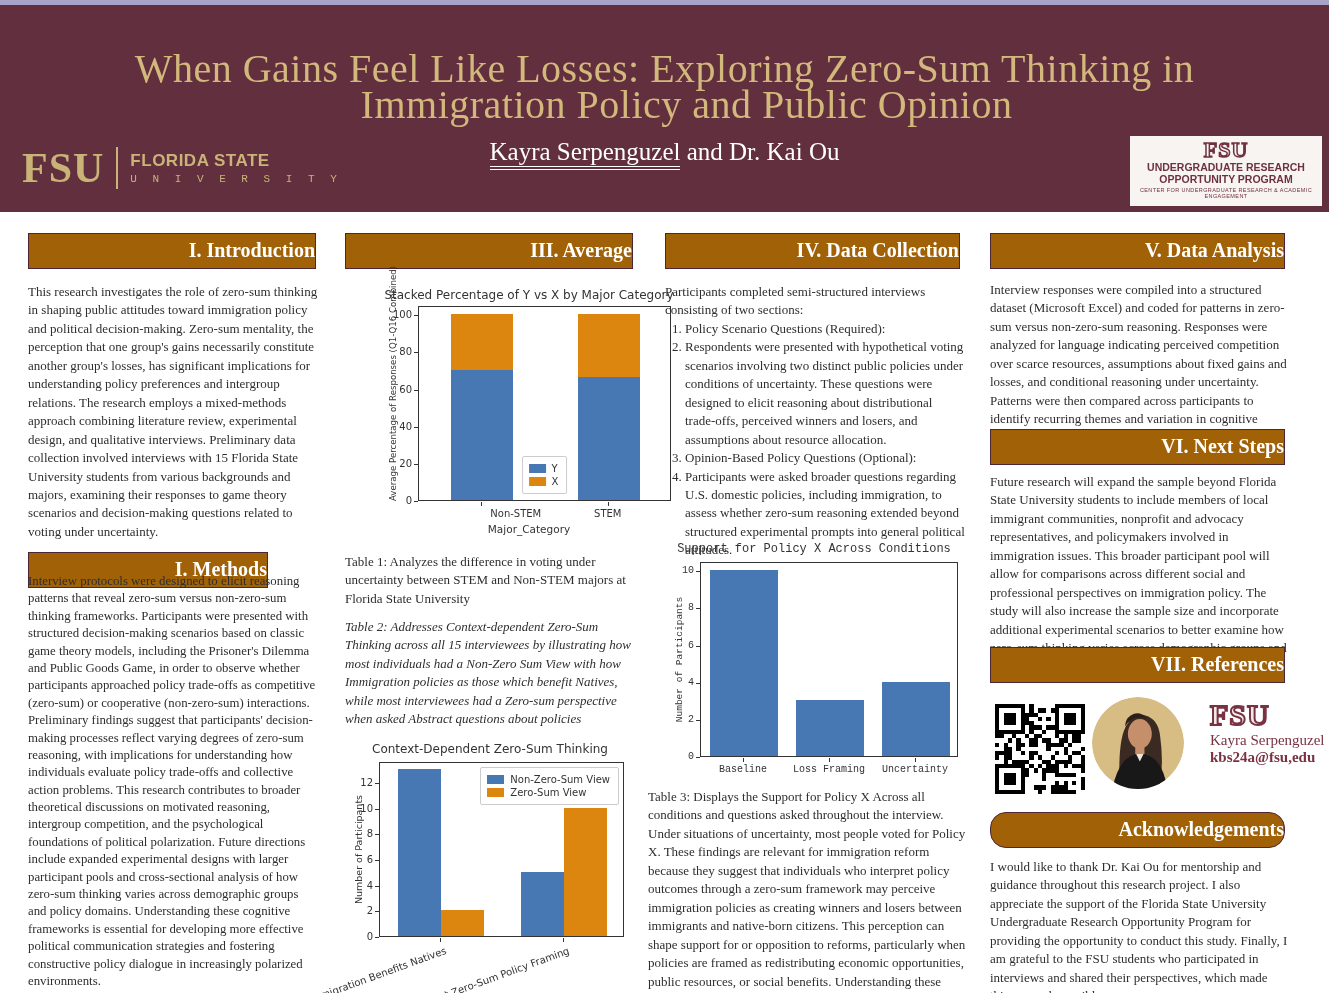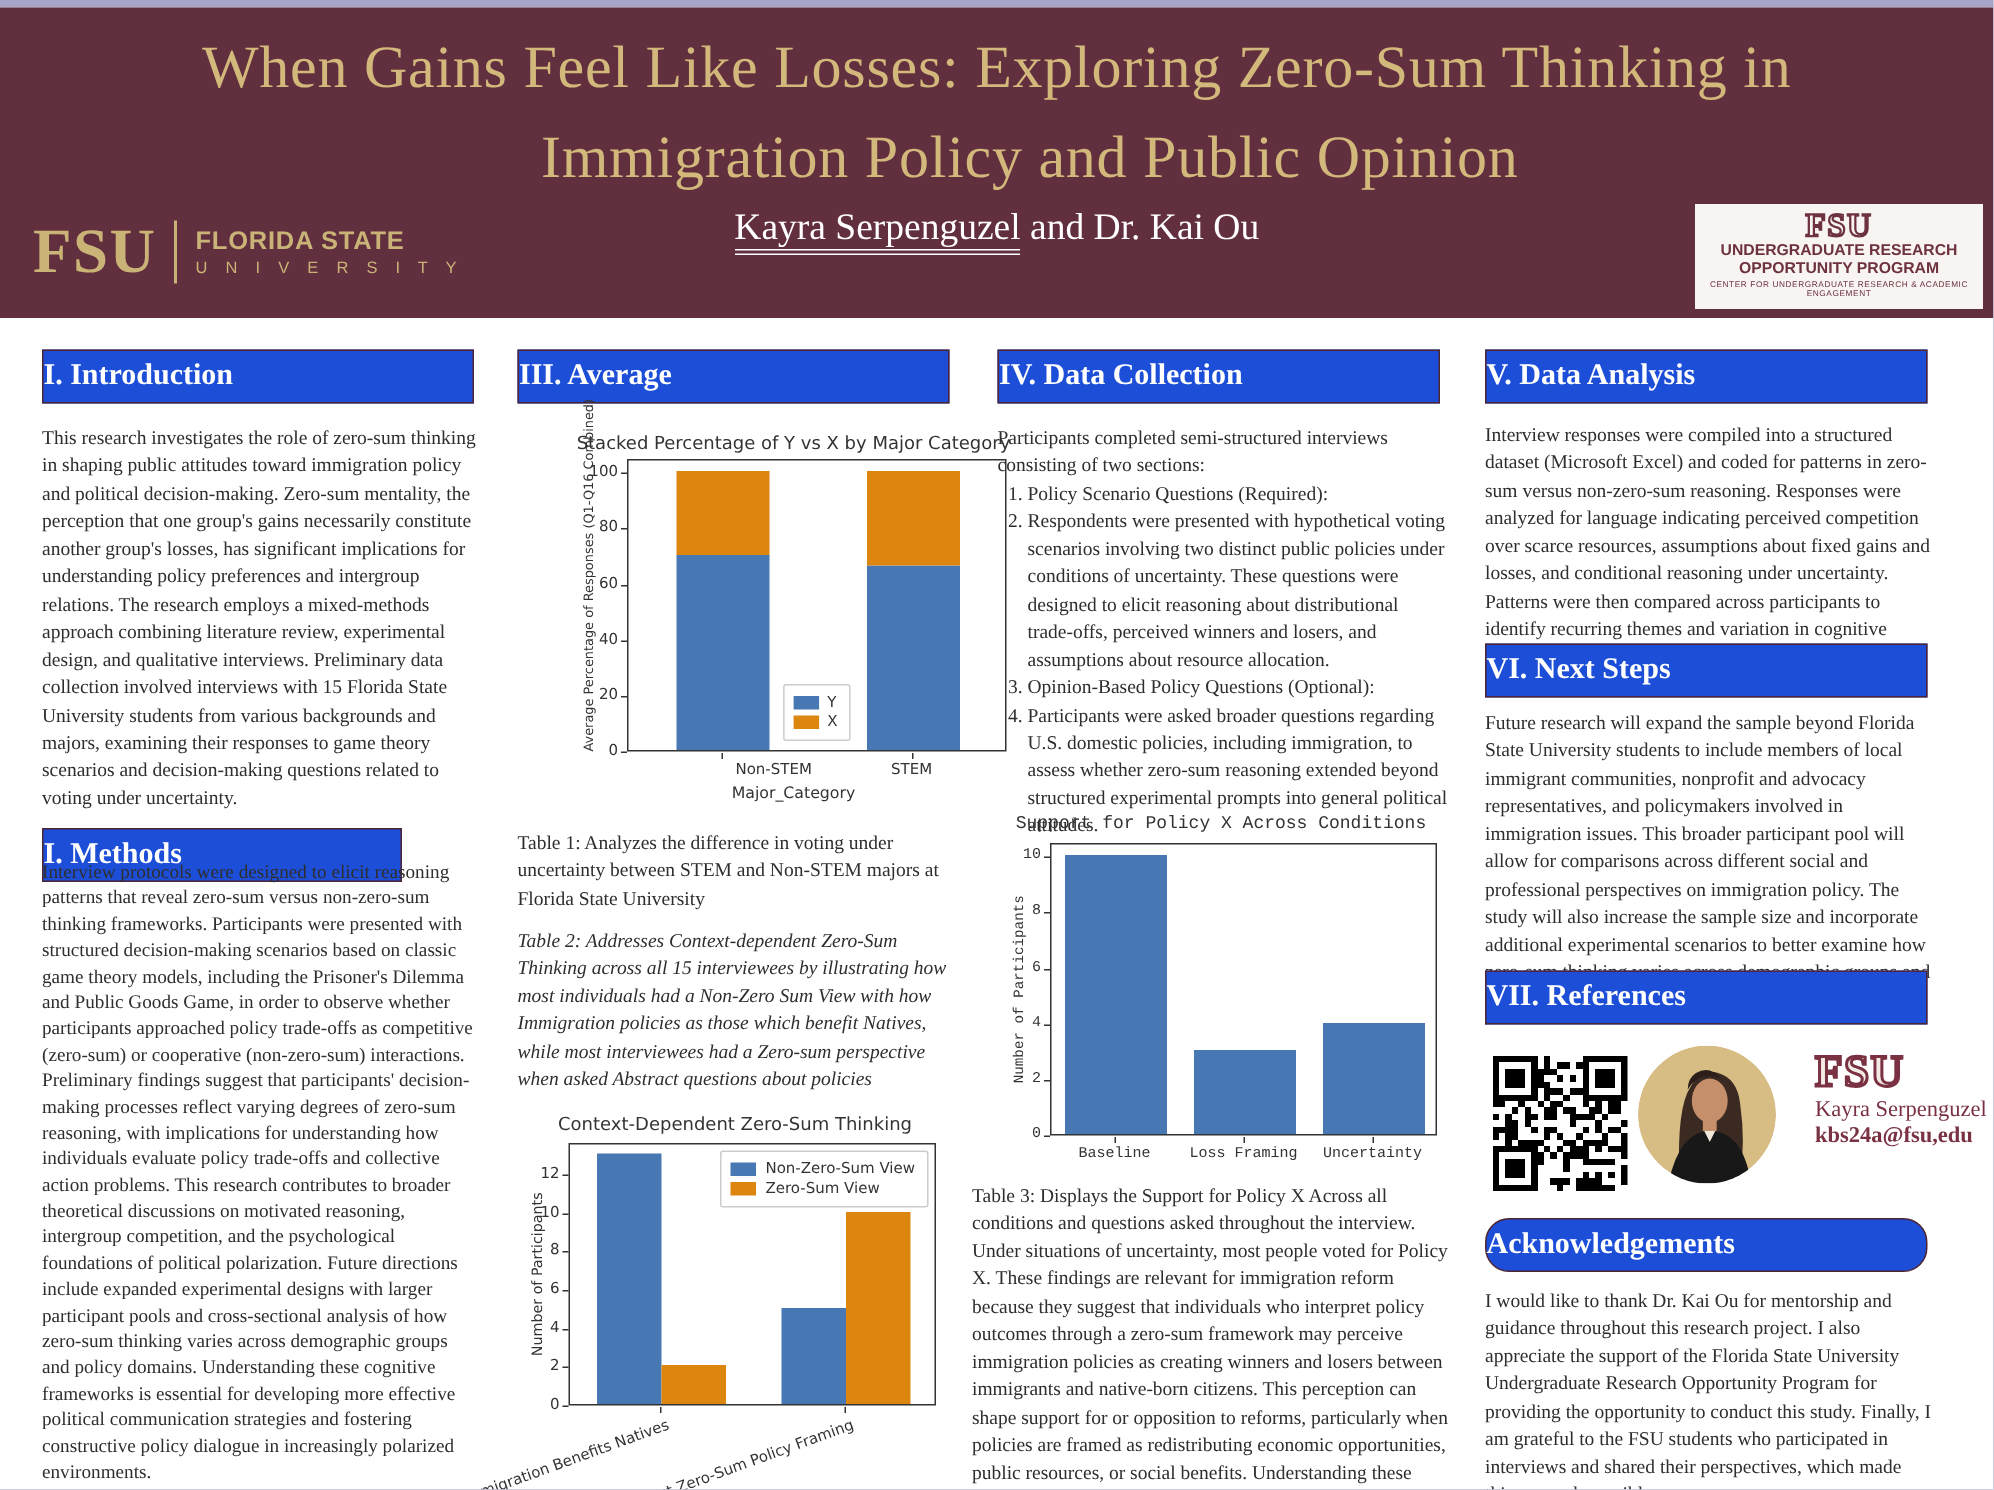--- a/index.html
+++ b/index.html
@@ -5,39 +5,39 @@
   * { margin:0; padding:0; box-sizing:border-box; }
   html,body { background:#a8a4c7; }
   #poster {
     position:relative; width:1329px; height:993px; background:#ffffff;
     font-family:"Liberation Serif", serif; overflow:hidden;
   }
   
   #top-strip { position:absolute; left:0; top:0; width:1329px; height:5px; background:#a8a4c7; }
   #header { position:absolute; left:0; top:5px; width:1329px; height:207px; background:#622f3e; }
   .title-line { position:absolute; width:100%; text-align:center; color:#d3b87c; font-size:40px; letter-spacing:0.5px; }
-  #title-line1 { top:16px; }
+  #title-line1 { top:40px; }
   #title-line2 { top:76px;padding-left:44px; }
   #authors { position:absolute; top:133px; width:100%; text-align:center; color:#ffffff; font-size:25px; }
   #authors .underlined { border-bottom:4px double #ffffff; padding-bottom:1px; }
   
   #fsu-logo { position:absolute; left:22px; top:142px; display:flex; align-items:center; color:#c9b377; }
   #fsu-logo .acronym { font-size:42px; font-weight:bold; letter-spacing:1px; font-family:"Liberation Serif",serif; line-height:1; }
   #fsu-logo .bar { width:2px; height:42px; background:#c9b377; margin:0 12px; }
   #fsu-logo .l1 { font-family:"Liberation Sans",sans-serif; font-weight:bold; font-size:17px; letter-spacing:0.5px; }
-  #fsu-logo .l2 { font-family:Liberation Sans, sans-serif; font-size:11px; letter-spacing:4.5px; margin-top:2px; }
+  #fsu-logo .l2 { font-family:Liberation Mono, monospace; font-size:11px; letter-spacing:4.5px; margin-top:2px; }
   
   #urop-box { position:absolute; left:1130px; top:131px; width:192px; height:70px; background:#f7f4f2; text-align:center; padding-top:3px; }
   #urop-box .acronym { font-size:22px; font-weight:bold; color:#f7f4f2; -webkit-text-stroke:1.5px #6d3140; letter-spacing:1px; line-height:1; font-family:"Liberation Serif",serif; }
   #urop-box .l1, #urop-box .l2 { font-family:"Liberation Sans",sans-serif; font-weight:bold; color:#6d3140; font-size:10.5px; line-height:1.15; }
   #urop-box .l3 { font-family:"Liberation Sans",sans-serif; color:#6d3140; font-size:5.5px; letter-spacing:0.4px; margin-top:2px; }
   
   .section-bar {
-    position:absolute; height:36px; background:#1d4ed8; border:1px solid #4e2532;
-    color:#ffffff; font-size:20px; font-weight:bold; padding:5px 0 0 0;
+    position:absolute; height:36px; background:#a16207; border:1px solid #4e2532;
+    color:#ffffff; font-size:20px; font-weight:bold; padding:5px 0 0 31px;text-align:right;
   }
   
   .body-text { position:absolute; color:#2e2e2e; font-size:13px; line-height:1.42; text-align:left; }
   .body-text ol { margin-left:20px; }
   .body-text li { margin-bottom:0; }
   
   .chart { position:absolute; font-family:"DejaVu Sans",sans-serif; color:#333; }
   .chart .ctitle { position:absolute; width:100%; text-align:center; font-size:12px; color:#333; }
   .chart .plot { position:absolute; background:#fff; border:1px solid #333; }
   .chart .bar { position:absolute; bottom:0; }

